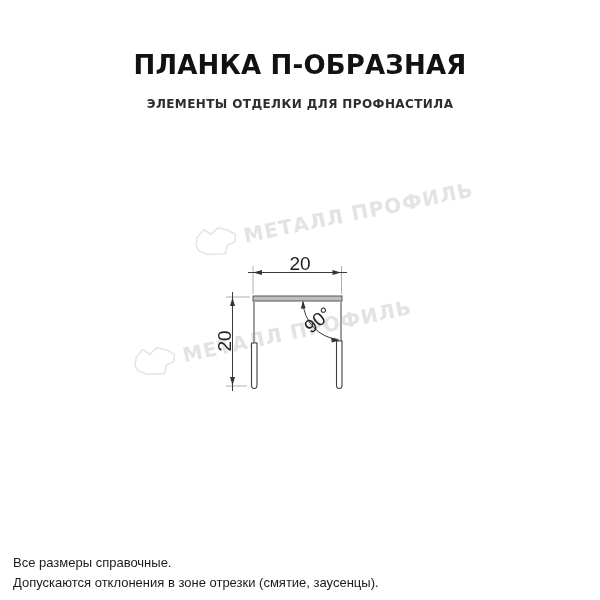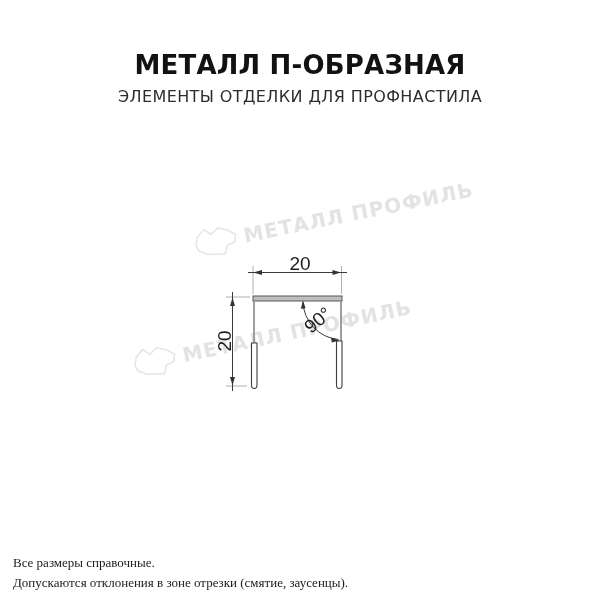--- a/index.html
+++ b/index.html
@@ -26,24 +26,24 @@
   }
   .title {
     font-family: "DejaVu Sans", sans-serif;
     font-weight: 700;
     font-size: 26px;
     line-height: 30px;
     color: #121212;
     letter-spacing: 0.2px;
   }
   .subtitle {
-    margin-top: 7px;
+    margin-top: 17px;
     font-family: "DejaVu Sans", sans-serif;
-    font-weight: 400;
-    font-size: 16px;
+    font-weight: 700;
+    font-size: 12px;
     letter-spacing: 0.4px;
     color: #2d2d2d;
   }
 
   
   .watermark {
     position: absolute;
     display: flex;
     align-items: center;
     gap: 5px;
@@ -72,34 +72,34 @@
     font-family: "Liberation Sans", sans-serif;
     font-size: 19px;
     fill: #1f1f1f;
   }
 
   
   .footer {
     position: absolute;
     left: 13px;
     top: 553px;
-    font-family: Liberation Serif, serif;
+    font-family: Liberation Sans, sans-serif;
     font-size: 13px;
     line-height: 20px;
     color: #1b1b1b;
   }
 </style>
 </head>
 <body>
 
 <div class="page">
 
   <div class="header">
     <div class="title">
-      <div>МЕТАЛЛ П-ОБРАЗНАЯ</div>
+      <div>ПЛАНКА П-ОБРАЗНАЯ</div>
     </div>
     <div class="subtitle">ЭЛЕМЕНТЫ ОТДЕЛКИ ДЛЯ ПРОФНАСТИЛА</div>
   </div>
 
   <div class="watermark wm-1">
     <svg class="wm-icon" width="46" height="32" viewBox="0 0 46 32">
       <path d="M 2,16 L 5,8 L 13,2 L 19,8 L 27,3 L 36,7 L 43,13 L 41,20 L 33,22 L 29,30 L 12,27 L 4,22 Z" fill="none" stroke="#e6e6e6" stroke-width="1.6" stroke-linejoin="round"></path>
     </svg>
     <span class="wm-text">МЕТАЛЛ ПРОФИЛЬ</span>
   </div>

